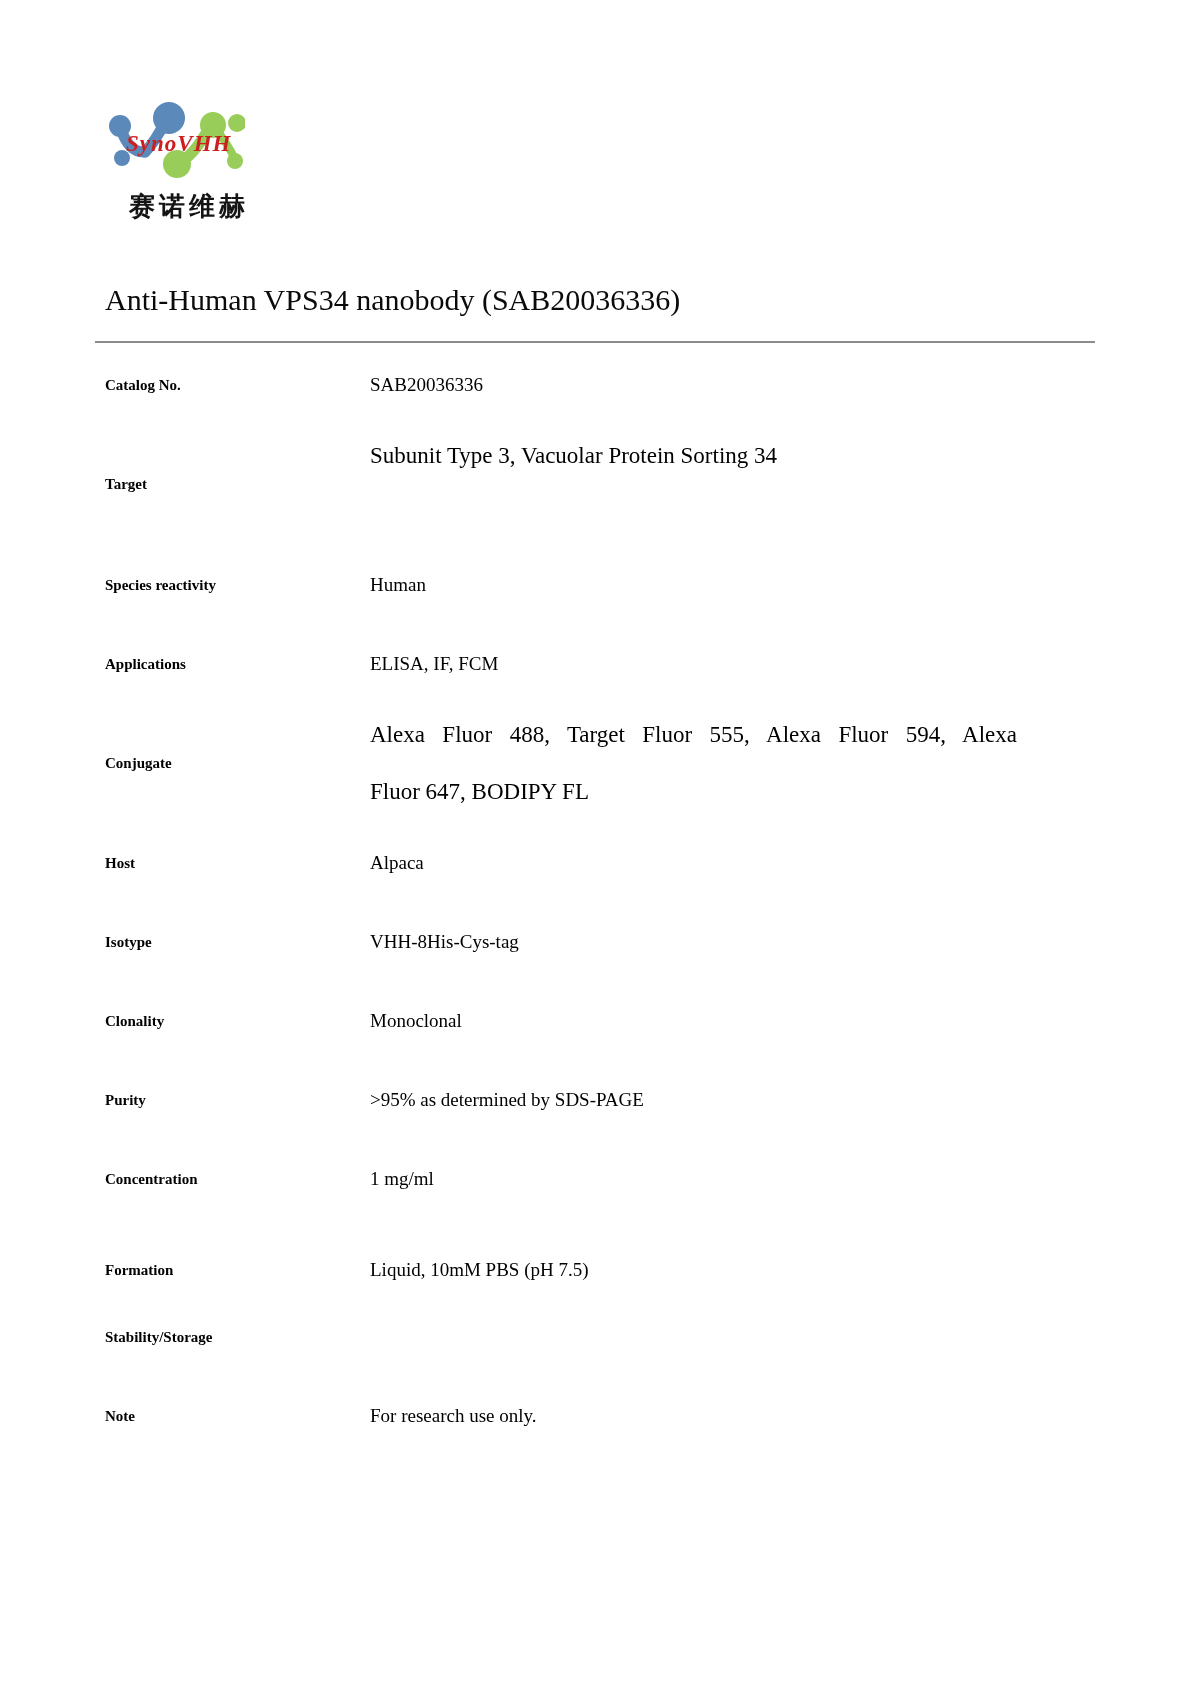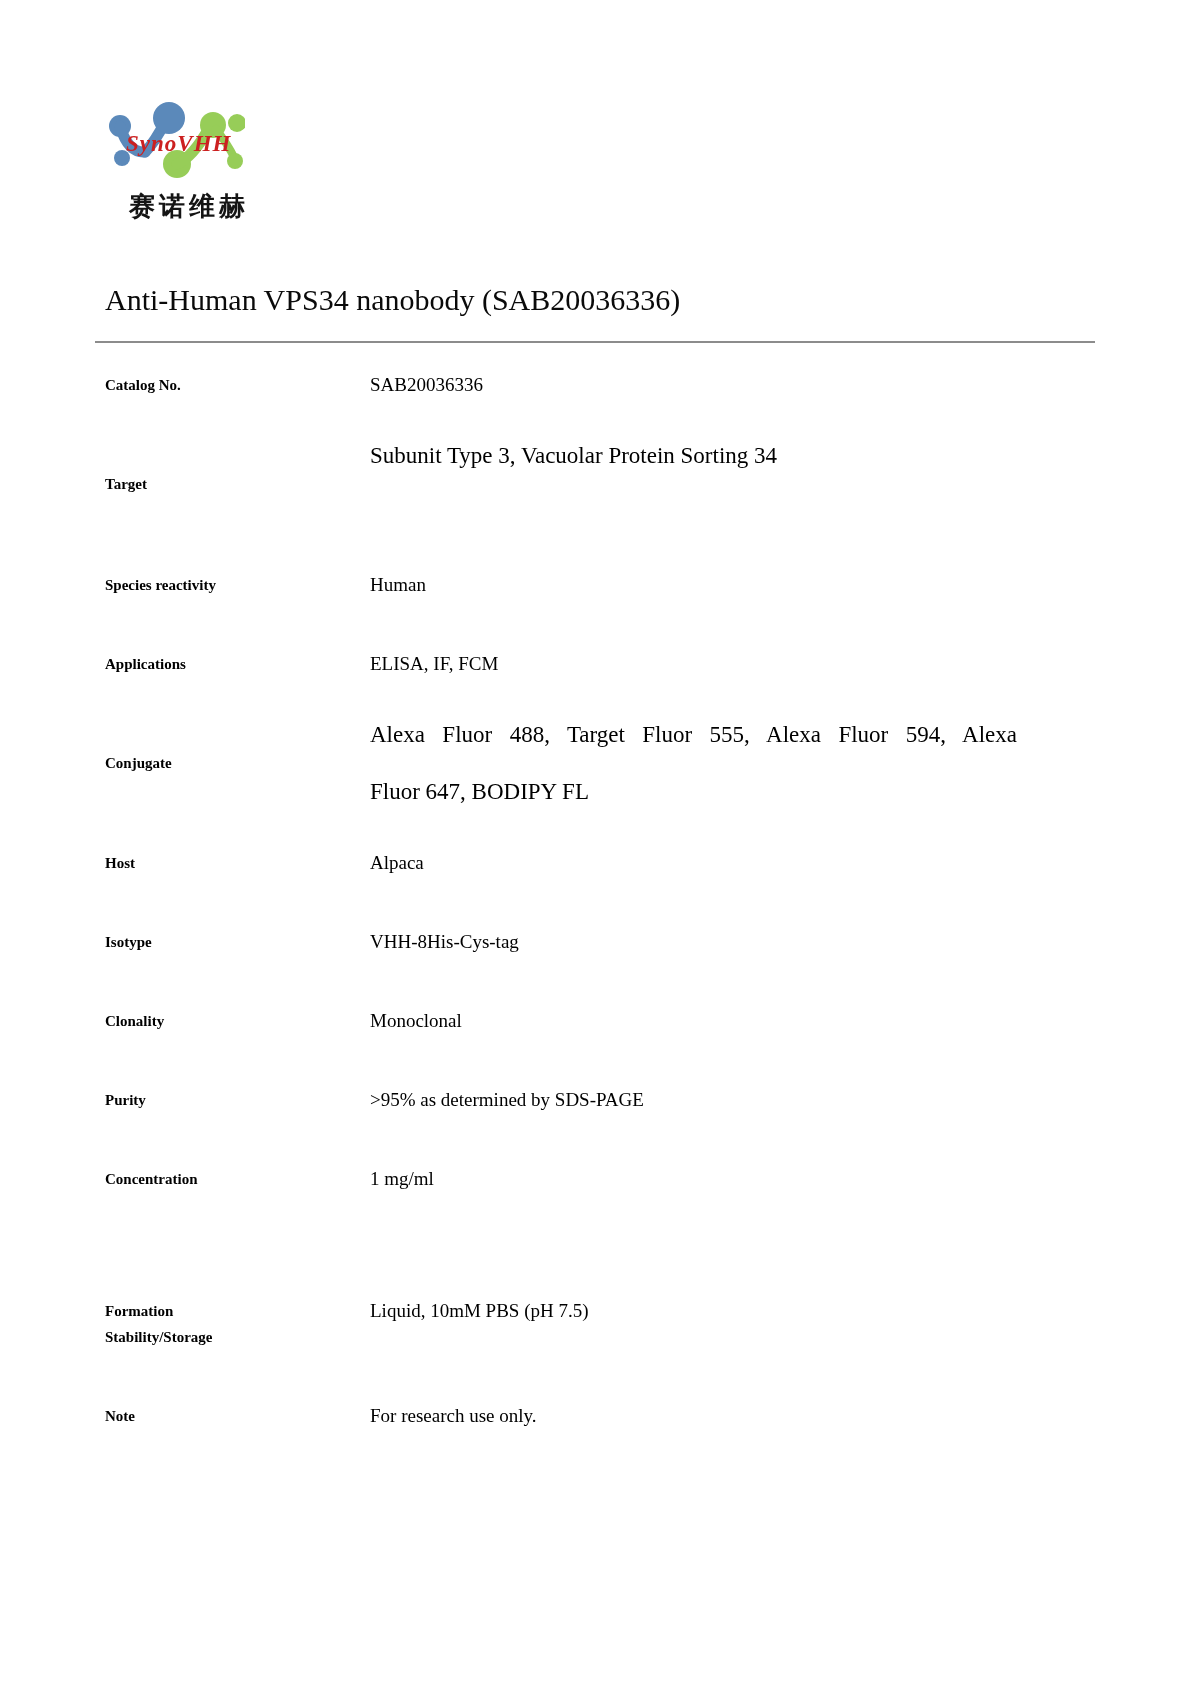--- a/index.html
+++ b/index.html
@@ -112,21 +112,21 @@
 <div class="row single" style="top:1085px">
   <div class="spec-label">Purity</div>
   <div class="spec-value">&gt;95% as determined by SDS-PAGE</div>
 </div>
 
 <div class="row single" style="top:1164px">
   <div class="spec-label">Concentration</div>
   <div class="spec-value">1 mg/ml</div>
 </div>
 
-<div class="row single" style="top:1296px">
+<div class="row single" style="top:1255px">
   <div class="spec-label">Formation</div>
   <div class="spec-value">Liquid, 10mM PBS (pH 7.5)</div>
 </div>
 
 <div class="row single" style="top:1322px">
   <div class="spec-label">Stability/Storage</div>
 </div>
 
 <div class="row single" style="top:1401px">
   <div class="spec-label">Note</div>

